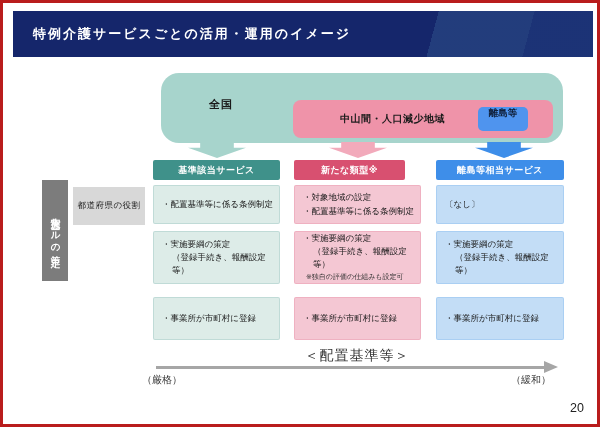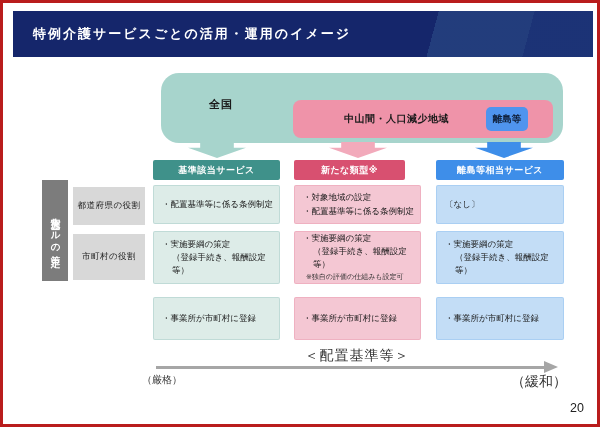--- a/index.html
+++ b/index.html
@@ -25,22 +25,22 @@
     background:var(--teal_container,#a7d4cc);border-radius:18px;margin-left:8px;
   }
   .zenkoku{position:absolute;left:48px;top:24px;font-weight:bold;font-size:11px;letter-spacing:1px;}
   .chusankan{
     position:absolute;left:132px;top:27px;width:260px;height:38px;
     background:var(--pink_band,#ef93a9);border-radius:8px;
     display:flex;align-items:center;
   }
   .chusankan-label{flex:1;text-align:center;font-weight:bold;font-size:10px;letter-spacing:.5px;padding-left:14px;}
   .rito-chip{
-    width:42px;height:24px;margin-right:25px;background:var(--blue_chip,#4f94ee);
-    border-radius:5px;display:flex;align-items:center;justify-content:center;flex:0 0 auto;
+    width:50px;height:24px;margin-right:25px;background:var(--blue_chip,#4f94ee);
+    border-radius:5px;display:flex;align-items:flex-start;justify-content:center;flex:0 0 auto;
   }
   .rito-chip span{font-weight:bold;font-size:9.5px;color:#10203a;}
   
   .down-arrow{
     position:absolute;top:139px;width:58px;height:16px;
     clip-path:polygon(21% 0,79% 0,79% 36%,100% 36%,50% 100%,0 36%,21% 36%);
   }
   .down-arrow.c1{left:185px;background:var(--teal_container,#a7d4cc);}
   .down-arrow.c2{left:326px;background:var(--pink_arrow,#f2aabb);}
   .down-arrow.c3{left:472px;background:var(--blue_header,#3e8ee9);}
@@ -79,21 +79,21 @@
   .cell.blue{background:var(--blue_cell,#c3ddf6);border:1px solid rgba(62,142,233,.18);}
   .cell .indent{padding-left:10px;}
   .cell .note{font-size:7px;color:#333;padding-left:3px;margin-top:1px;}
   .x1{left:150px;width:127px;} .x2{left:291px;width:127px;} .x3{left:433px;width:128px;}
   .y1{top:182px;height:39px;} .y2{top:228px;height:53px;} .y3{top:294px;height:43px;}
   
   .axis-label{position:absolute;left:153px;top:344px;width:402px;text-align:center;font-size:14px;color:#333;letter-spacing:1px;}
   .h-arrow-line{position:absolute;left:153px;top:363px;width:389px;height:2.5px;background:var(--arrow_gray,#a6a6a6);}
   .h-arrow-head{position:absolute;left:541px;top:358px;width:14px;height:12px;background:var(--arrow_gray,#a6a6a6);clip-path:polygon(0 0,100% 50%,0 100%);}
   .strict{position:absolute;left:139px;top:370px;font-size:10px;color:#333;}
-  .relaxed{position:absolute;left:508px;top:370px;font-size:14px;color:#333;}
+  .relaxed{position:absolute;left:508px;top:370px;font-size:10px;color:#333;}
   .page-num{position:absolute;right:13px;top:398px;font-size:12.5px;color:#222;}
 </style>
 </head>
 <body>
 
 <div class="stage">
 
   <div class="title-bar">
     <span class="title-text">特例介護サービスごとの活用・運用のイメージ</span>
   </div>
@@ -111,21 +111,20 @@
   <div class="down-arrow c1"></div>
   <div class="down-arrow c2"></div>
   <div class="down-arrow c3"></div>
 
   <div class="col-header c1">基準該当サービス</div>
   <div class="col-header c2">新たな類型※</div>
   <div class="col-header c3">離島等相当サービス</div>
 
   <div class="side-bar">実施ルールの策定</div>
   <div class="row-label pref">都道府県の役割</div>
-  <div class="row-label muni">市町村の役割</div>
 
   <div class="cell teal x1 y1">
     <div>・配置基準等に係る条例制定</div>
   </div>
   <div class="cell pink x2 y1">
     <div>・対象地域の設定</div>
     <div>・配置基準等に係る条例制定</div>
   </div>
   <div class="cell blue x3 y1">
     <div>〔なし〕</div>

